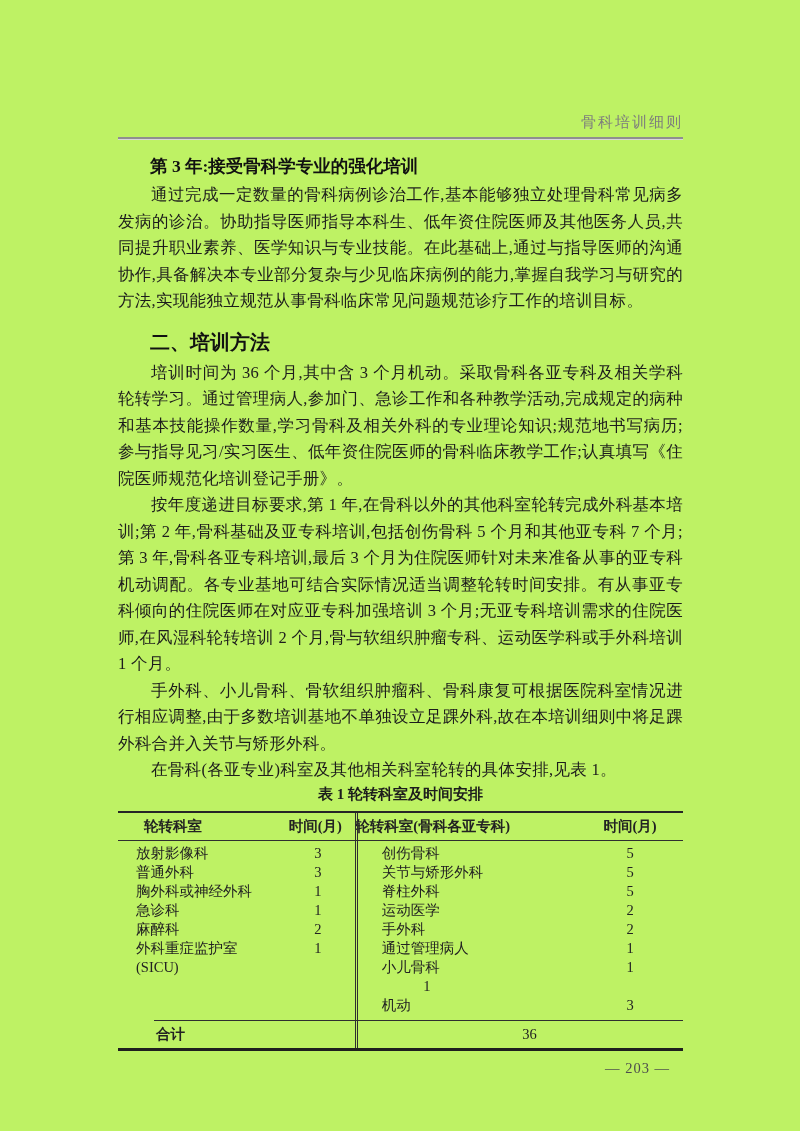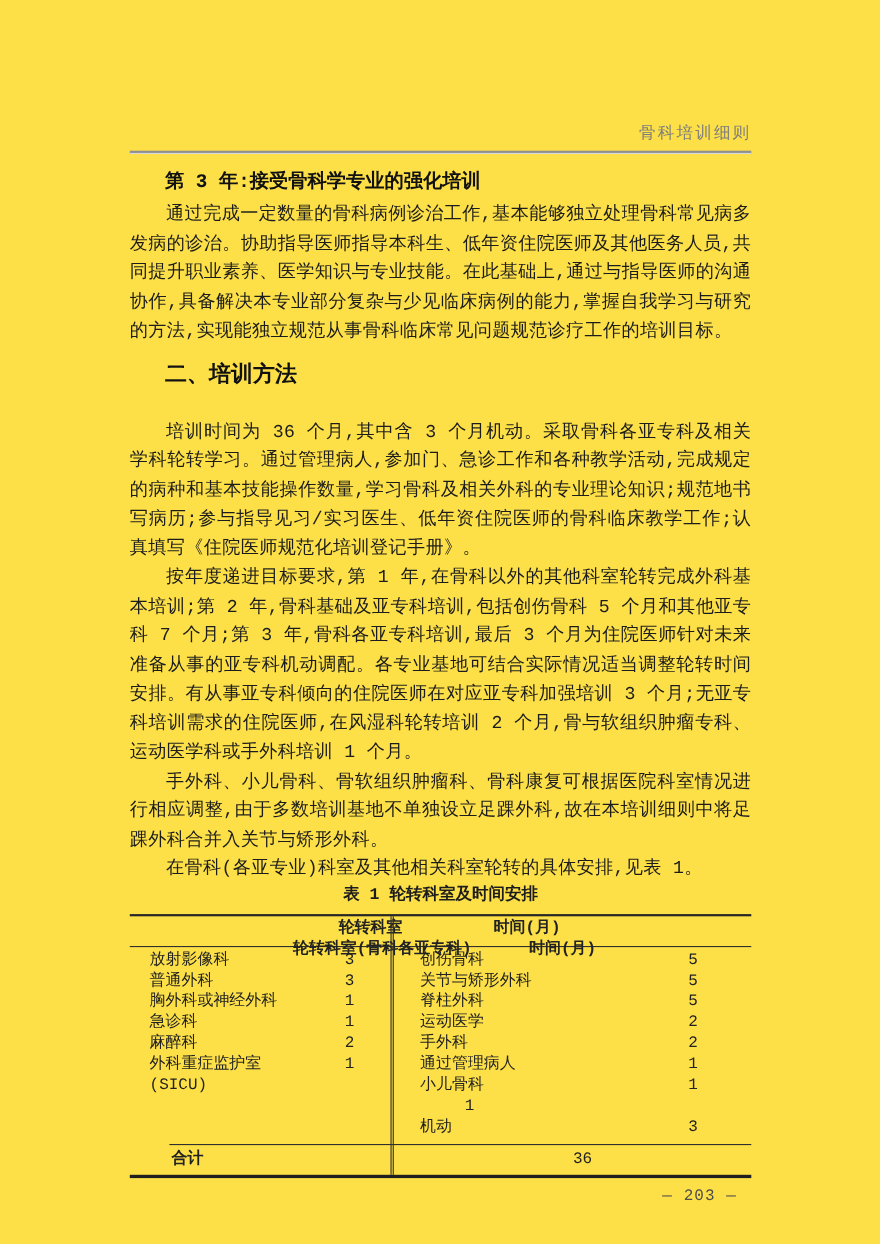--- a/index.html
+++ b/index.html
@@ -1,23 +1,23 @@
 <!DOCTYPE html>
 <html><head>
 <meta charset="utf-8">
 <style>
   html,body { margin:0; padding:0; background:#e8e8e8; }
   .page {
     position:relative;
     width:800px; height:1131px;
     margin:0 auto;
-    background:#fde047;
+    background:#bef264;
     box-sizing:border-box;
     padding:112px 117px 0 118px;
-    font-family:Liberation Mono, monospace;
+    font-family:Liberation Serif, serif;
     color:#1c1c1c;
     overflow:hidden;
   }
   .running-head {
     text-align:right;
     font-size:15px;
     color:#7d7d7d;
     letter-spacing:2px;
     line-height:20px;
   }
@@ -38,21 +38,21 @@
   .para {
     margin:0;
     font-size:16.5px;
     line-height:26.5px;
     text-align:justify;
     text-justify:inter-ideograph;
     text-indent:2em;
     letter-spacing:0.3px;
   }
   .h2 {
-    margin:13px 0 24px 0;
+    margin:13px 0 4px 0;
     padding-left:32px;
     font-size:20px;
     font-weight:bold;
     color:#111;
     line-height:28px;
   }
   .table-title {
     text-align:center;
     font-size:15px;
     font-weight:bold;
@@ -70,27 +70,26 @@
     position:absolute;
     left:42%; top:0; bottom:0;
     width:0;
     border-left:3px double #2f2f2f;
   }
   .t-header, .t-total { display:flex; align-items:center; }
   .t-header {
     height:27px;
     border-bottom:1px solid #2f2f2f;
     font-weight:bold;
-    flex-direction:column;
   }
   .half-l { width:42%; display:flex; }
   .half-r { width:58%; display:flex; }
   .hdr-dept-l { flex:1; padding-left:26px; box-sizing:border-box; }
   .hdr-months-l { width:80px; text-align:center; }
-  .hdr-dept-r { flex:1; text-align:center; }
+  .hdr-dept-r { flex:1; }
   .hdr-months-r { width:106px; text-align:center; }
   .t-body { display:flex; padding:3px 0 5px 0; }
   .t-body .half-l, .t-body .half-r { flex-direction:column;margin-left:16px; }
   .t-row { display:flex; height:19px; line-height:19px; }
   .cell-dept-l { flex:1; padding-left:2px; box-sizing:border-box; }
   .cell-months-l { width:80px; text-align:center; }
   .cell-dept-r { flex:1; padding-left:8px; box-sizing:border-box; }
   .cell-months-r { width:106px; text-align:center; }
   .t-total {
     height:27px;

